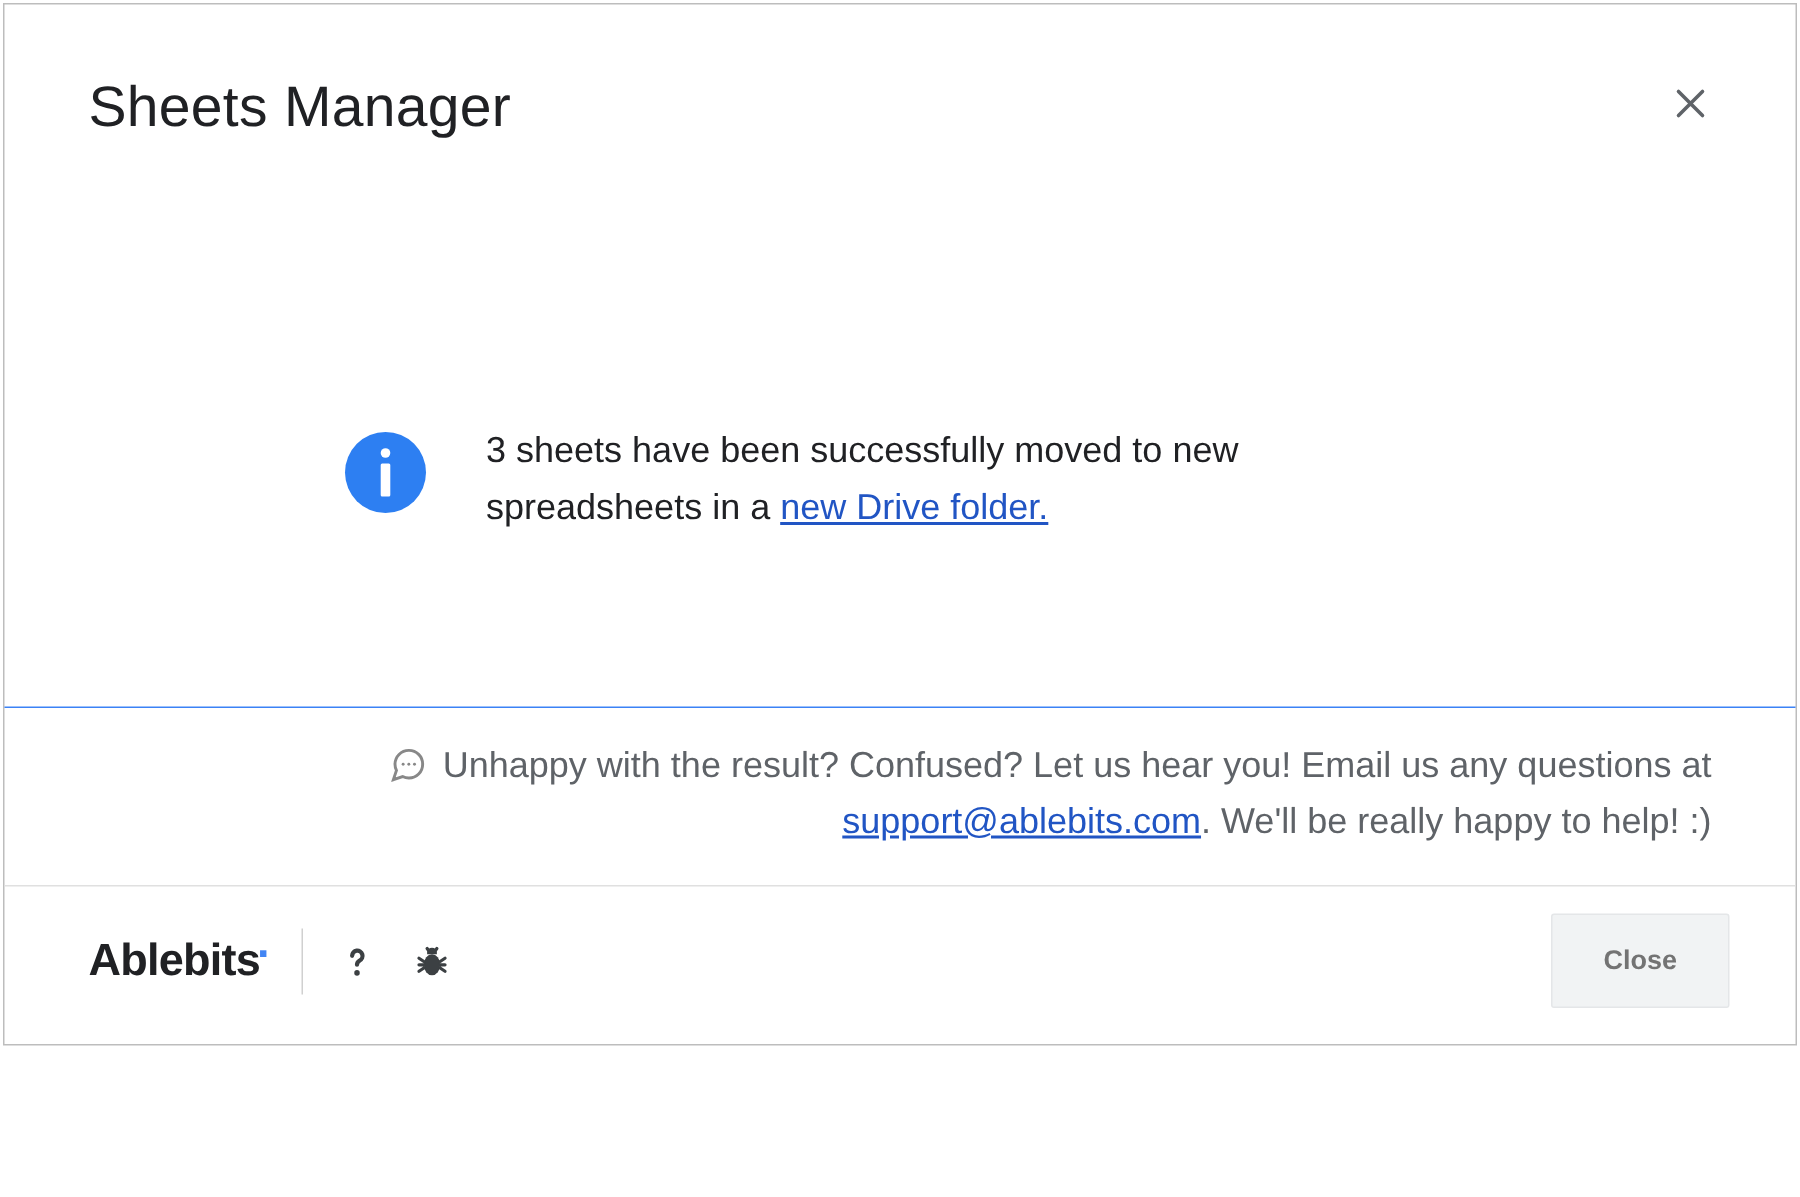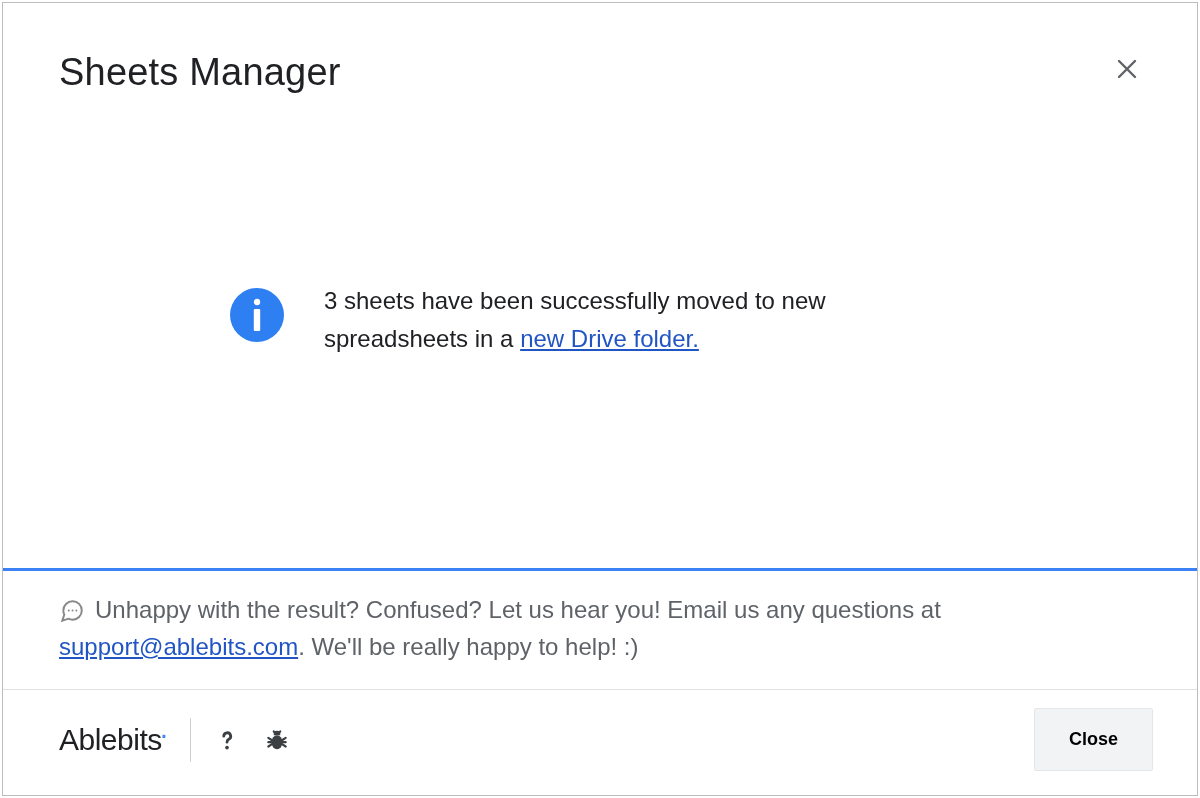--- a/index.html
+++ b/index.html
@@ -9,21 +9,21 @@
   }
   body {
     font-family: Arial, Helvetica, sans-serif;
     background: #fff;
     width: 1200px;
     height: 798px;
     position: relative;
   }
   .dialog {
     width: 1196px;
-    height: 794px;
+    height: 695px;
     margin: 2px;
     border: 1px solid #bdbdbd;
     background: #fff;
     display: flex;
     flex-direction: column;
     position: relative;
   }
   .dialog-header {
     padding: 48px 56px 0 56px;
     display: flex;
@@ -82,24 +82,24 @@
   .message-text {
     font-size: 24px;
     line-height: 1.6;
     color: #202124;
   }
   .message-text a {
     color: #2155c4;
     text-decoration: underline;
   }
   .feedback-block {
-    border-top: 3px solid #3b82f6;
+    border-top: 1px solid #3b82f6;
     border-bottom: 1px solid #e0e0e0;
     padding: 20px 56px 24px 56px;
-    text-align: left;
+    text-align: right;
     position: relative;
   }
   .feedback-inner {
     display: inline-block;
     max-width: 900px;
     font-size: 24px;
     line-height: 1.55;
     color: #5f6368;
     position: relative;
   }
@@ -128,21 +128,21 @@
     align-items: center;
     justify-content: space-between;
   }
   .footer-left {
     display: flex;
     align-items: center;
     gap: 22px;
   }
   .brand-logo {
     font-size: 30px;
-    font-weight: 400;
+    font-weight: 700;
     color: #202124;
     letter-spacing: -0.5px;
     display: flex;
     align-items: center;
   }
   .brand-logo .dot {
     color: #4285f4;
     font-size: 30px;
     line-height: 1;
     position: relative;
@@ -163,21 +163,21 @@
     align-items: center;
     justify-content: center;
   }
   .footer-icon svg {
     width: 26px;
     height: 26px;
   }
   .close-button {
     background: #f1f3f4;
     border: 1px solid #e4e6e8;
-    color: #000000;
+    color: #737373;
     font-size: 18px;
     font-weight: 700;
     padding: 20px 34px;
     cursor: pointer;
     border-radius: 2px;
     text-align: center;
   }
 </style>
 </head>
 <body>

